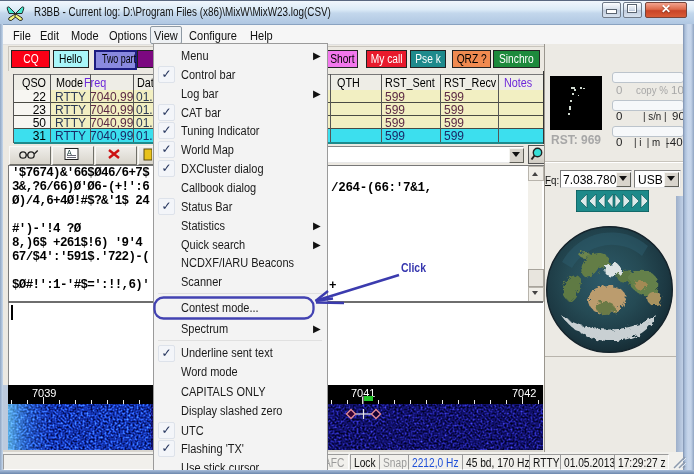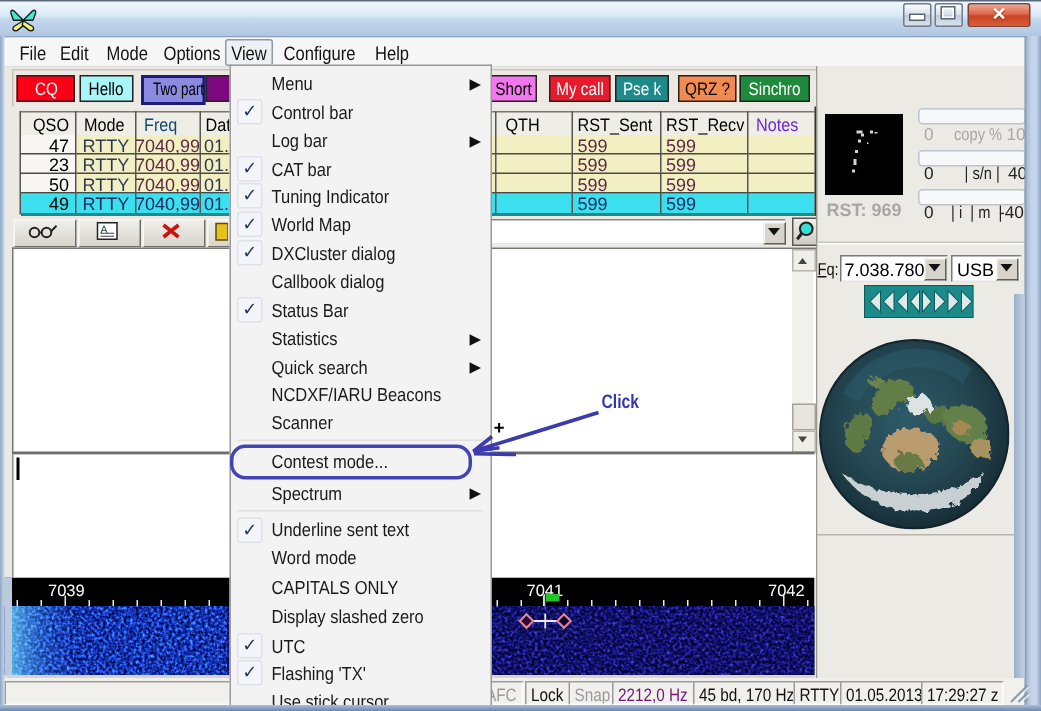--- a/index.html
+++ b/index.html
@@ -21,20 +21,21 @@
 <div class="abs" style="left:0;top:0;width:694px;height:1px;background:#5a6880;"></div>
 <div class="abs" style="left:6px;top:6px;">
 <svg width="19" height="16" viewBox="0 0 19 16">
 <g stroke="#1a1a1a" stroke-width="0.9" stroke-linejoin="round">
 <path d="M9.5 7.5 L3.2 1.2 Q0.9 0 1.3 3 L3 7.5 Z" fill="#45e8cc"></path>
 <path d="M9.5 7.5 L15.8 1.2 Q18.1 0 17.7 3 L16 7.5 Z" fill="#45e8cc"></path>
 <path d="M9.5 7.8 L3 11.8 Q1.6 14.9 5.4 14.4 L10.2 10.6 Z" fill="#f3f37a"></path>
 <path d="M9.5 7.8 L16 11.8 Q17.4 14.9 13.6 14.4 L8.8 10.6 Z" fill="#f3f37a"></path>
 </g>
 </svg></div>
+<div class="abs" style="left:34px;top:5px;font-size:12.5px;color:#111;"><span class="tx" style="transform:scaleX(0.79);">R3BB - Current log: D:\Program Files (x86)\MixW\MixW23.log(CSV)</span></div>
 
 <div class="abs" style="left:602px;top:2px;width:17px;height:14px;border:1px solid #707a88;border-radius:2px;background:linear-gradient(#fdfeff,#d4dde9 50%,#bfcbdc 52%,#d8e2ee);"></div>
 <div class="abs" style="left:606px;top:9px;width:9px;height:3px;background:#fff;border:1px solid #5a6470;"></div>
 <div class="abs" style="left:623px;top:2px;width:17px;height:14px;border:1px solid #707a88;border-radius:2px;background:linear-gradient(#fdfeff,#d4dde9 50%,#bfcbdc 52%,#d8e2ee);"></div>
 <div class="abs" style="left:628px;top:5px;width:6px;height:5px;border:1.5px solid #fff;box-shadow:0 0 0 1px #5a6470;"></div>
 <div class="abs" style="left:645px;top:2px;width:40px;height:14px;border:1px solid #77443a;border-radius:2px;background:linear-gradient(#f2a38e,#dd6a4b 45%,#c94426 55%,#d95b35);color:#fff;font-size:12px;font-weight:bold;text-align:center;line-height:13px;text-shadow:0 1px 1px #7e2912;">✕</div>
 
 <div class="abs" style="left:0;top:25px;width:694px;height:19px;background:#f6f6f6;border-bottom:1px solid #e0e0e0;"></div>
 <div class="abs" style="left:13px;top:28px;font-size:13px;color:#111;"><span class="tx">File</span></div>
 <div class="abs" style="left:40px;top:28px;font-size:13px;color:#111;"><span class="tx">Edit</span></div>
@@ -72,31 +73,31 @@
 <div class="abs" style="left:90px;top:74px;width:1px;height:68px;background:#555;"></div>
 <div class="abs" style="left:133px;top:74px;width:1px;height:68px;background:#555;"></div>
 <div class="abs" style="left:330px;top:74px;width:1px;height:68px;background:#555;"></div>
 <div class="abs" style="left:381px;top:74px;width:1px;height:68px;background:#555;"></div>
 <div class="abs" style="left:440px;top:74px;width:1px;height:68px;background:#555;"></div>
 <div class="abs" style="left:498px;top:74px;width:1px;height:68px;background:#555;"></div>
 <div class="abs" style="left:543px;top:71px;width:2px;height:73px;background:#333;"></div>
 
 <div class="cell" style="left:22px;top:77px;color:#000;"><span class="tx" style="transform:scaleX(0.9)">QSO</span></div>
 <div class="cell" style="left:56px;top:77px;color:#000;"><span class="tx" style="transform:scaleX(0.9)">Mode</span></div>
-<div class="cell" style="left:96px;top:77px;color:#0c4a6e;text-decoration:underline;"><span class="tx" style="transform:scaleX(0.9)">Freq</span></div>
+<div class="cell" style="left:84px;top:77px;color:#6d28d9;text-decoration:underline;"><span class="tx" style="transform:scaleX(0.9)">Freq</span></div>
 <div class="cell" style="left:137px;top:77px;color:#000;"><span class="tx" style="transform:scaleX(0.9)">Date</span></div>
 <div class="cell" style="left:337px;top:77px;color:#000;"><span class="tx" style="transform:scaleX(0.9)">QTH</span></div>
 <div class="cell" style="left:385px;top:77px;color:#000;"><span class="tx" style="transform:scaleX(0.9)">RST_Sent</span></div>
 <div class="cell" style="left:444px;top:77px;color:#000;"><span class="tx" style="transform:scaleX(0.9)">RST_Recv</span></div>
 <div class="cell" style="left:504px;top:77px;color:#6d28d9;"><span class="tx" style="transform:scaleX(0.9)">Notes</span></div>
 
-<div class="cell" style="left:14px;top:91px;width:32px;text-align:right;color:#000;">47</div>
+<div class="cell" style="left:14px;top:91px;width:32px;text-align:right;color:#000;">22</div>
 <div class="cell" style="left:14px;top:104px;width:32px;text-align:right;color:#000;">23</div>
 <div class="cell" style="left:14px;top:117px;width:32px;text-align:right;color:#000;">50</div>
-<div class="cell" style="left:14px;top:130px;width:32px;text-align:right;color:#000;">49</div>
+<div class="cell" style="left:14px;top:130px;width:32px;text-align:right;color:#000;">31</div>
 <div class="cell" style="left:55px;top:91px;color:#2c3a55;">RTTY</div>
 <div class="cell" style="left:55px;top:104px;color:#2c3a55;">RTTY</div>
 <div class="cell" style="left:55px;top:117px;color:#2c3a55;">RTTY</div>
 <div class="cell" style="left:55px;top:130px;color:#1a2a66;">RTTY</div>
 <div class="cell" style="left:90px;top:91px;width:41px;text-align:right;color:#5c2a44;">7040,99</div>
 <div class="cell" style="left:90px;top:104px;width:41px;text-align:right;color:#5c2a44;">7040,99</div>
 <div class="cell" style="left:90px;top:117px;width:41px;text-align:right;color:#5c2a44;">7040,99</div>
 <div class="cell" style="left:90px;top:130px;width:41px;text-align:right;color:#1a2a66;">7040,99</div>
 <div class="cell" style="left:136px;top:91px;width:17px;color:#2c3a55;">01.0</div>
 <div class="cell" style="left:136px;top:104px;width:17px;color:#2c3a55;">01.0</div>
@@ -137,20 +138,30 @@
 <div class="abs" style="left:156px;top:146px;width:366px;height:15px;background:#fff;border:1px solid;border-color:#868686 #e8e8e8 #e8e8e8 #868686;"></div>
 <div class="abs" style="left:509px;top:148px;width:13px;height:13px;background:#d8d4cc;border:1px solid;border-color:#f5f5f2 #5f5f58 #5f5f58 #f5f5f2;"></div>
 <div class="abs" style="left:512px;top:152px;width:0;height:0;border:4px solid transparent;border-top:5px solid #111;"></div>
 <div class="abs" style="left:528px;top:145px;width:16px;height:17px;background:linear-gradient(#efeeea,#d0ccc3);border:1px solid #555;">
 <svg width="16" height="17">
         <circle cx="8.5" cy="6.5" r="4.2" fill="#35e0d8" stroke="#222" stroke-width="1.4"></circle>
         <path d="M5.5 9.5 L2.5 13.5" stroke="#222" stroke-width="2"></path>
       </svg></div>
 
 <div class="abs" style="left:8px;top:165px;width:535px;height:137px;background:#fff;border:1px solid #777;border-right:none;"></div>
+<div class="abs" id="rxtext" style="left:12px;top:166px;width:520px;font-family:'Liberation Mono',monospace;font-size:12.5px;font-weight:bold;letter-spacing:-0.65px;color:#000;line-height:14px;white-space:pre;">'$7674)&amp;'66$Ø46/6+7$
+3&amp;,?6/66)Ø'Ø6-(+!':6
+Ø)/4,6+4Ø!#$?&amp;'1$ 24
+
+#')-'!4 ?Ø
+8,)6$ +261$!6) '9'4
+67/$4':'591$.'722)-(
+
+$Ø#!':1-'#$=':!!,6)'</div>
+<div class="abs" style="left:331px;top:181px;font-family:'Liberation Mono',monospace;font-size:12.5px;font-weight:bold;letter-spacing:-0.3px;color:#000;white-space:pre;">/264-(66:'7&amp;1,</div>
 <div class="abs" style="left:329px;top:279px;font-family:'Liberation Mono',monospace;font-size:12.5px;font-weight:bold;color:#000;">+</div>
 
 <div class="abs" style="left:528px;top:166px;width:14px;height:134px;background:#f2f0ea;"></div>
 <div class="abs" style="left:528px;top:166px;width:14px;height:13px;background:#f0eee8;border:1px solid #b8b4ac;"></div>
 <div class="abs" style="left:532px;top:173px;width:0;height:0;border:3px solid transparent;border-bottom:4px solid #444;position:absolute;margin-top:-4px;"></div>
 <div class="abs" style="left:528px;top:269px;width:14px;height:16px;background:#e8e5de;border:1px solid #a8a49c;"></div>
 <div class="abs" style="left:528px;top:287px;width:14px;height:13px;background:#f0eee8;border:1px solid #b8b4ac;"></div>
 <div class="abs" style="left:532px;top:291px;width:0;height:0;border:3px solid transparent;border-top:4px solid #444;"></div>
 <div class="abs" style="left:8px;top:301px;width:535px;height:2px;background:#6e6e6e;"></div>
 
@@ -206,21 +217,21 @@
 <path d="M373 24.5 l4.5 4.5 l-4.5 4.5 l-4.5 -4.5 Z" fill="#103" stroke="#e08894" stroke-width="1.4"></path>
 </g>
 </svg></div>
 <div class="abs" style="left:3px;top:450px;width:540px;height:2px;background:#d8d5ce;"></div>
 
 <div class="abs" style="left:3px;top:452px;width:684px;height:18px;background:#f1f0ec;"></div>
 <div class="sp" style="left:3px;top:454px;width:146px;"></div>
 <div class="sp" style="left:320px;top:454px;width:24px;color:#9a9a9a;"><span class="tx">AFC</span></div>
 <div class="sp" style="left:350px;top:454px;width:25px;color:#111;"><span class="tx">Lock</span></div>
 <div class="sp" style="left:379px;top:454px;width:25px;color:#9a9a9a;"><span class="tx">Snap</span></div>
-<div class="sp" style="left:408px;top:454px;width:51px;color:#701a75;"><span class="tx">2212,0 Hz</span></div>
+<div class="sp" style="left:408px;top:454px;width:51px;color:#1d4ed8;"><span class="tx">2212,0 Hz</span></div>
 <div class="sp" style="left:462px;top:454px;width:63px;color:#111;"><span class="tx">45 bd, 170 Hz</span></div>
 <div class="sp" style="left:529px;top:454px;width:27px;color:#111;"><span class="tx">RTTY</span></div>
 <div class="sp" style="left:560px;top:454px;width:51px;color:#111;"><span class="tx">01.05.2013</span></div>
 <div class="sp" style="left:614px;top:454px;width:50px;color:#111;"><span class="tx">17:29:27 z</span></div>
 
 <div class="abs" style="left:544px;top:44px;width:1px;height:408px;background:#9a968e;"></div>
 <div class="abs" style="left:545px;top:44px;width:138px;height:408px;background:#eceae4;"></div>
 
 <div class="abs" style="left:550px;top:76px;width:52px;height:54px;background:#000;">
 <svg width="52" height="54">
@@ -239,21 +250,21 @@
 <div class="abs" style="left:551px;top:133px;font-size:12px;font-weight:bold;color:#a7a7a7;">RST: 969</div>
 
 <div class="abs" style="left:612px;top:72px;width:70px;height:9px;border:1px solid #bcc4cc;border-radius:3px;background:#f6f8fa;"></div>
 <div class="abs" style="left:612px;top:100px;width:70px;height:9px;border:1px solid #bcc4cc;border-radius:3px;background:#f6f8fa;"></div>
 <div class="abs" style="left:612px;top:126px;width:70px;height:9px;border:1px solid #bcc4cc;border-radius:3px;background:#f6f8fa;"></div>
 <div class="abs" style="left:616px;top:84px;font-size:11.5px;color:#a7a7a7;">0</div>
 <div class="abs" style="left:636px;top:84px;font-size:11.5px;color:#a7a7a7;"><span class="tx">copy %</span></div>
 <div class="abs" style="left:671px;top:84px;font-size:11.5px;color:#a7a7a7;">100</div>
 <div class="abs" style="left:616px;top:110px;font-size:11.5px;color:#222;">0</div>
 <div class="abs" style="left:643px;top:110px;font-size:11.5px;color:#222;"><span class="tx">| s/n |</span></div>
-<div class="abs" style="left:672px;top:110px;font-size:11.5px;color:#222;">40</div>
+<div class="abs" style="left:672px;top:110px;font-size:11.5px;color:#222;">90</div>
 <div class="abs" style="left:616px;top:136px;font-size:11.5px;color:#222;">0</div>
 <div class="abs" style="left:634px;top:136px;font-size:11.5px;color:#222;"><span class="tx">| i&nbsp; | m&nbsp; |</span></div>
 <div class="abs" style="left:666px;top:136px;font-size:11.5px;color:#222;">-40</div>
 <div class="abs" style="left:545px;top:161px;width:138px;height:1px;background:#c8c4bc;"></div>
 <div class="abs" style="left:545px;top:162px;width:138px;height:1px;background:#fff;"></div>
 
 <div class="abs" style="left:545px;top:174px;font-size:11.5px;color:#111;"><span class="tx"><u>F</u>q:</span></div>
 <div class="abs" style="left:560px;top:170px;width:70px;height:16px;background:#fff;border:1px solid;border-color:#7a7a7a #e4e4e4 #e4e4e4 #7a7a7a;"></div>
 <div class="abs" style="left:563px;top:173px;font-size:12px;color:#000;">7.038.780</div>
 <div class="abs" style="left:616px;top:172px;width:13px;height:13px;background:#d8d4cc;border:1px solid;border-color:#f5f5f2 #5f5f58 #5f5f58 #f5f5f2;"></div>

